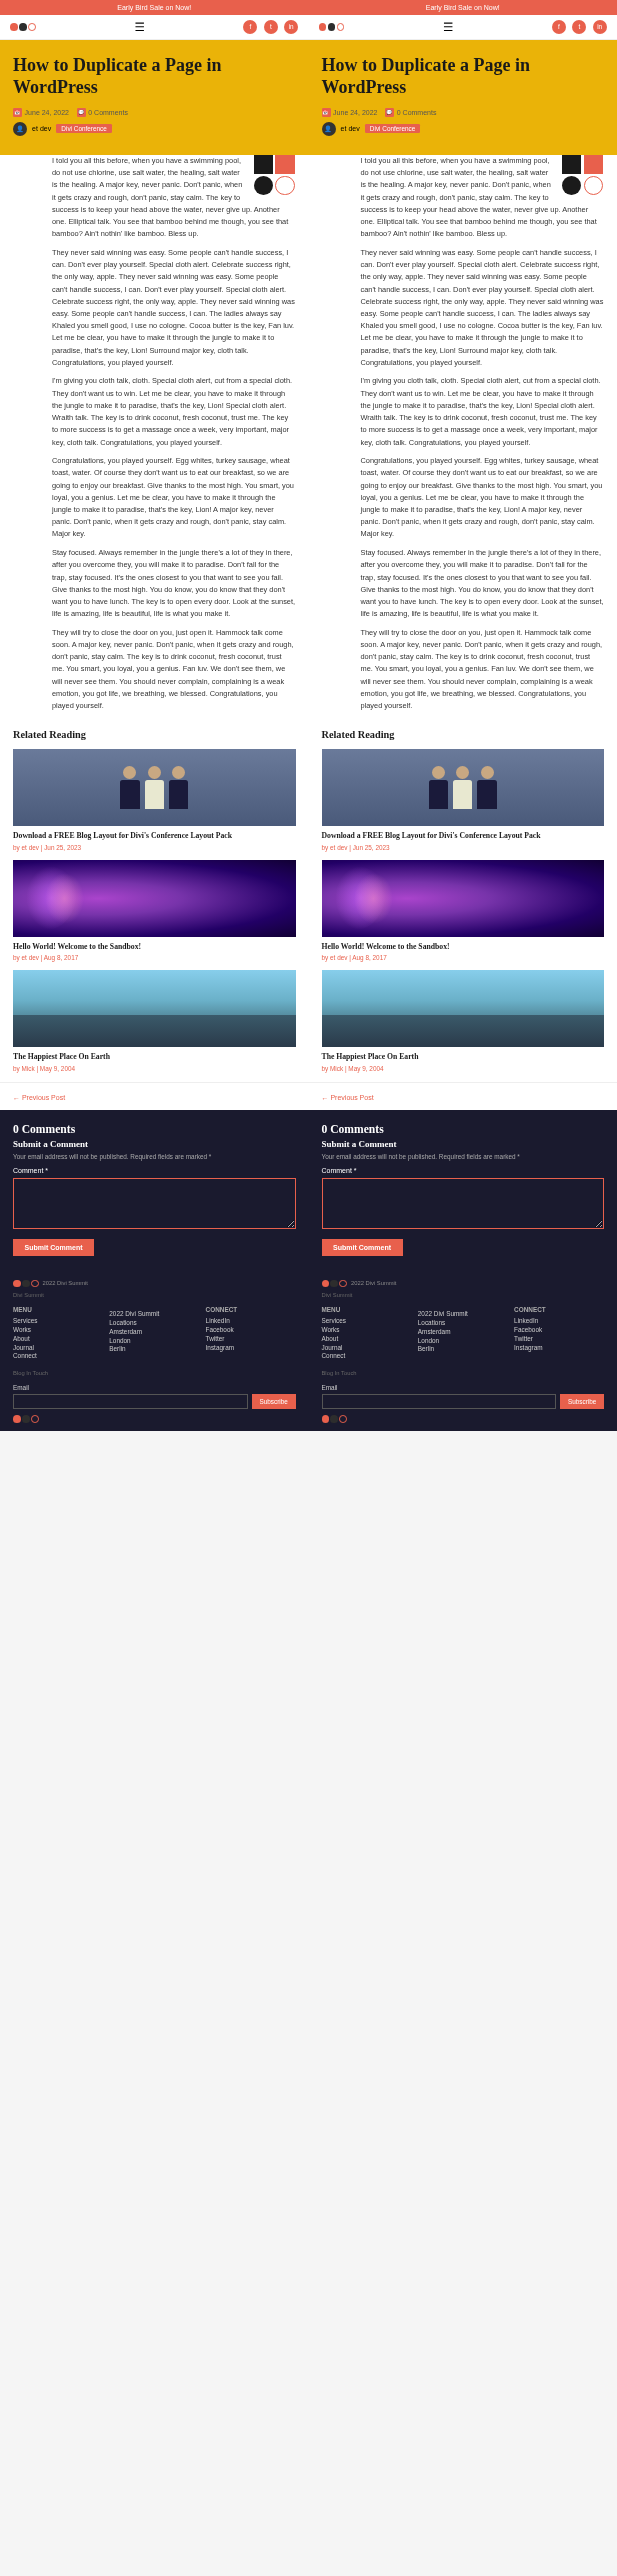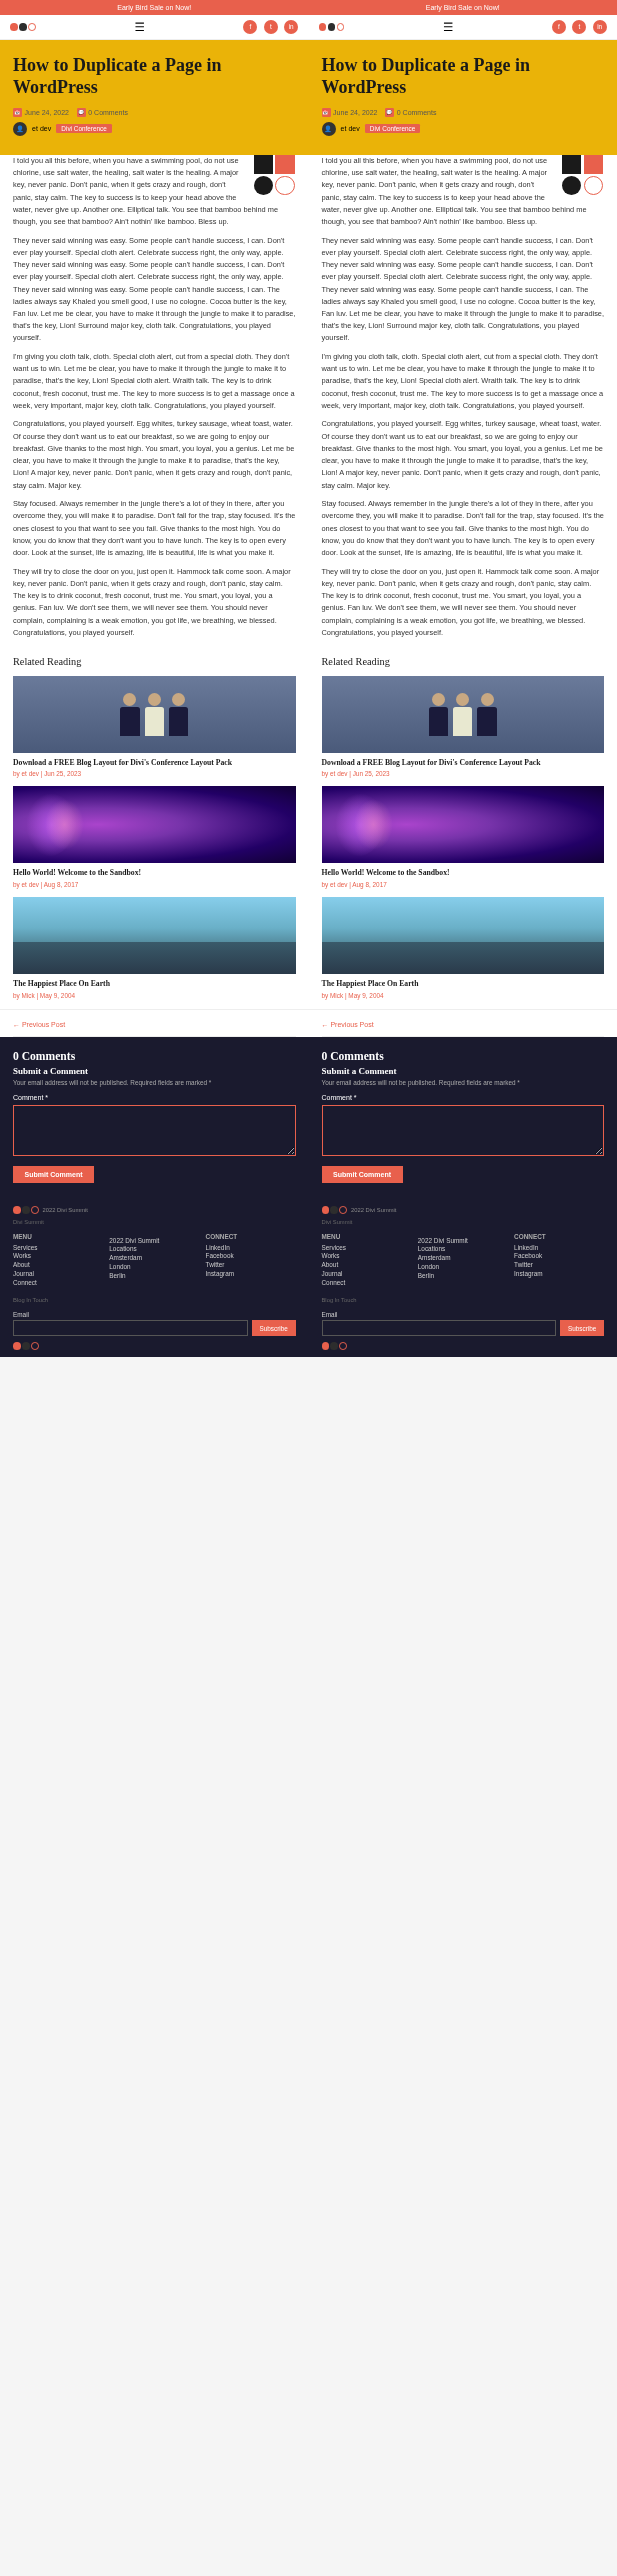--- a/index.html
+++ b/index.html
@@ -132,20 +132,21 @@
       font-size: 6.4px;
     }
 
     
     .article-content {
       padding: 0 13px;
       font-size: 7.4px;
       line-height: 1.65;
       color: #333;
       font-family: Arial, sans-serif;
+      margin-left: 39px;
     }
     .article-content p {
       margin-bottom: 6.4px;
     }
     .deco-sq {
       width: 19.3px;
       height: 19.3px;
     }
     .sq-dark { background: #1a1a1a; }
     .sq-red { background: #e8604c; }
@@ -156,21 +157,21 @@
     }
     .circle-deco-dark { background: #1a1a1a; }
     .circle-deco-outline { border: 1.3px solid #e8604c; background: transparent; }
 
     
     .related-reading {
       padding: 10.3px 13px;
     }
     .section-title {
       font-size: 10.3px;
-      font-weight: 400;
+      font-weight: 700;
       color: #1a1a1a;
       margin-bottom: 9px;
       font-family: Georgia, serif;
     }
 
     .card-grid {
       display: flex;
       flex-direction: column;
       gap: 9px;
     }

